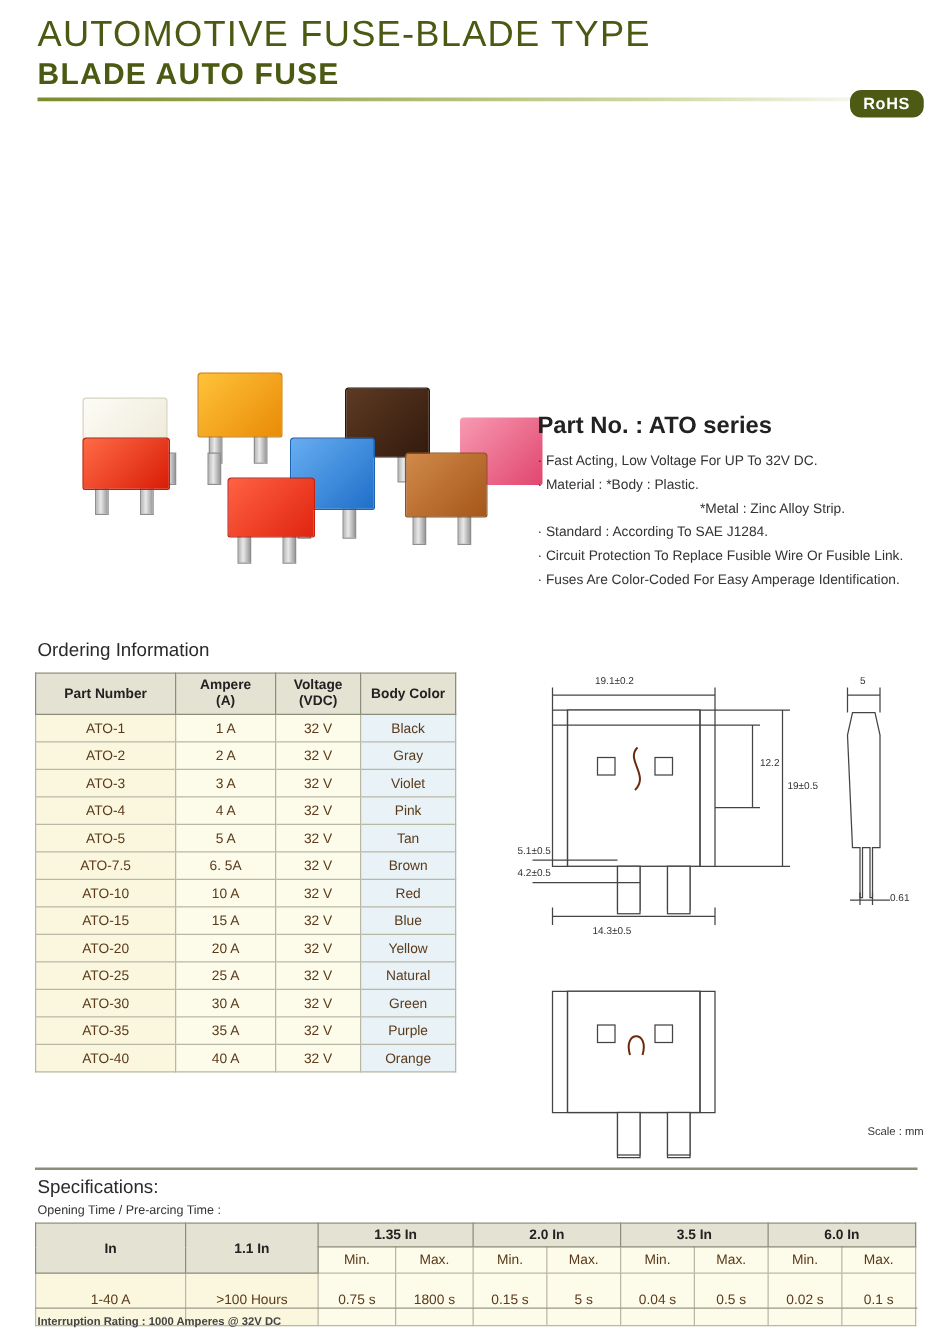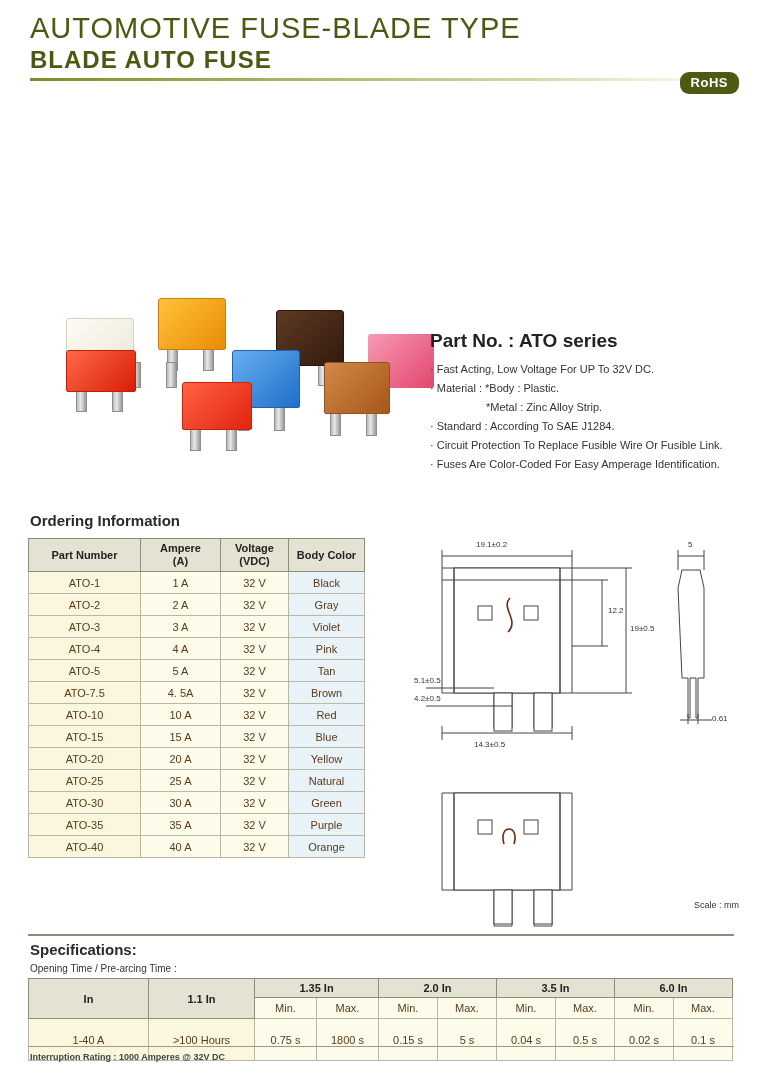--- a/index.html
+++ b/index.html
@@ -56,25 +56,25 @@
   
   .partno {
     position:absolute; left:430px; top:330px;
     font-size:19px; font-weight:bold; color:#222;
   }
   .feat {
     position:absolute; left:430px; top:360px; width:320px;
     font-size:11px; line-height:19px; color:#333;
   }
   .feat div { white-space:nowrap; }
-  .feat .indent { padding-left:56px; }
+  .feat .indent { padding-left:56px;text-align:center; }
 
   
   .sect-title {
-    position:absolute; font-size:15px; font-weight:bold; color:#2a2a2a;
+    position:absolute; font-size:15px; font-weight:normal; color:#2a2a2a;
   }
   #ordering-title { left:30px; top:512px; }
 
   table.order {
     position:absolute; left:28px; top:538px;
     border-collapse:collapse;
     font-size:11px;
   }
   table.order th {
     background:#e4e2d2;
@@ -257,21 +257,21 @@
           <td class="c4">Pink</td>
         </tr>
       <tr>
           <td class="c1">ATO-5</td>
           <td class="c2">5 A</td>
           <td class="c3">32 V</td>
           <td class="c4">Tan</td>
         </tr>
       <tr>
           <td class="c1">ATO-7.5</td>
-          <td class="c2">4. 5A</td>
+          <td class="c2">6. 5A</td>
           <td class="c3">32 V</td>
           <td class="c4">Brown</td>
         </tr>
       <tr>
           <td class="c1">ATO-10</td>
           <td class="c2">10 A</td>
           <td class="c3">32 V</td>
           <td class="c4">Red</td>
         </tr>
       <tr>

